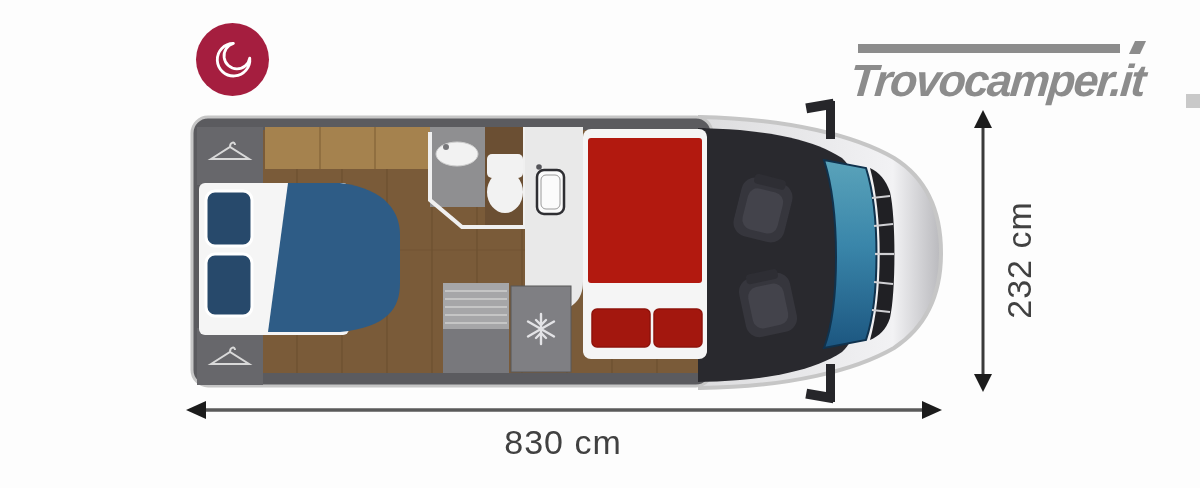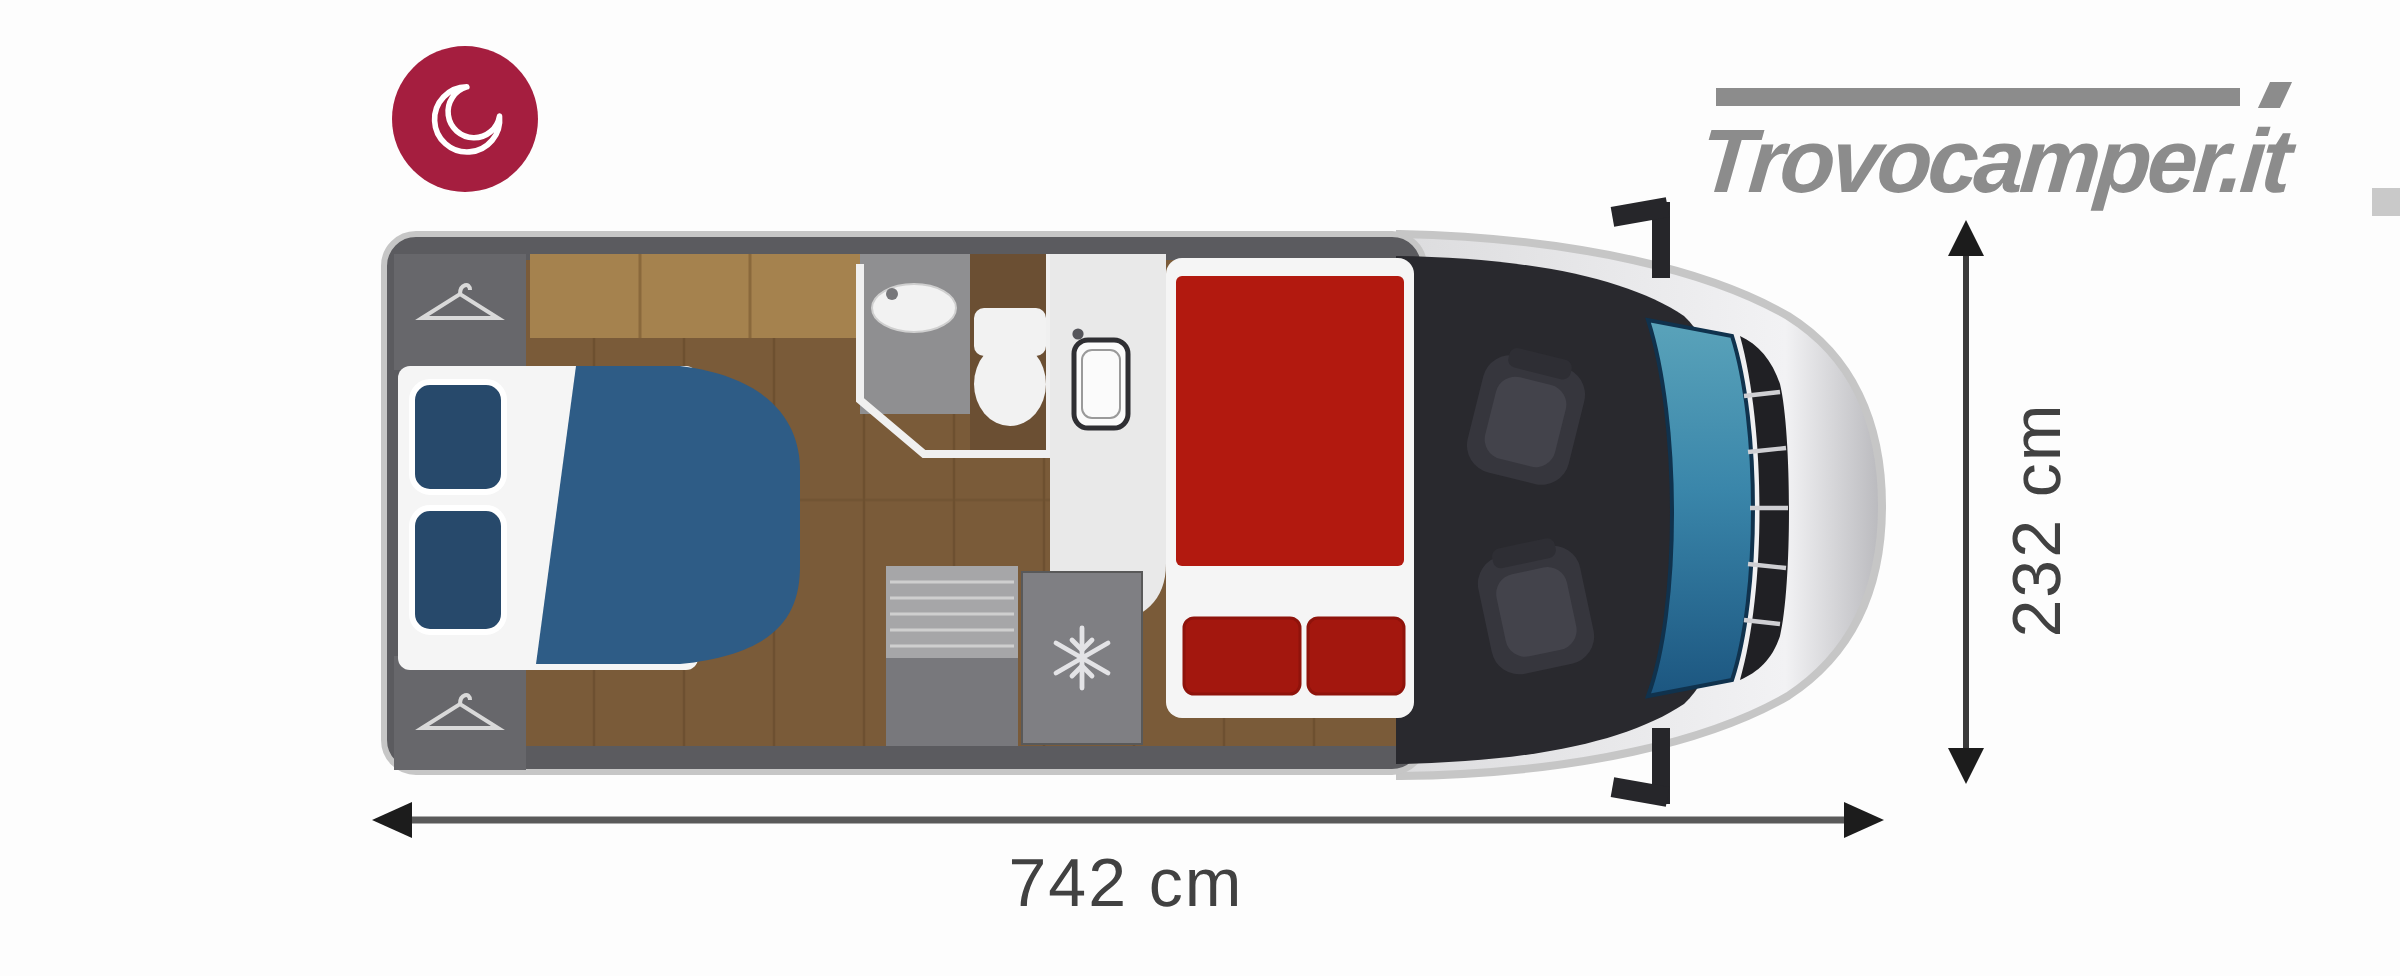--- a/index.html
+++ b/index.html
@@ -198,16 +198,16 @@
       <polygon class="f-head" points="942,410 922,401 922,419"></polygon>
     </g>
 
     <g>
       <line x1="983" y1="125" x2="983" y2="377" stroke="#3a3a3a" stroke-width="3"></line>
       <polygon class="f-head" points="983,110 974,128 992,128"></polygon>
       <polygon class="f-head" points="983,392 974,374 992,374"></polygon>
     </g>
   </svg>
 
-  <div class="dim-label dim-length">742 cm</div>
+  <div class="dim-label dim-length">830 cm</div>
   <div class="dim-label dim-width">232 cm</div>
 
 </div>
 
 </body></html>

